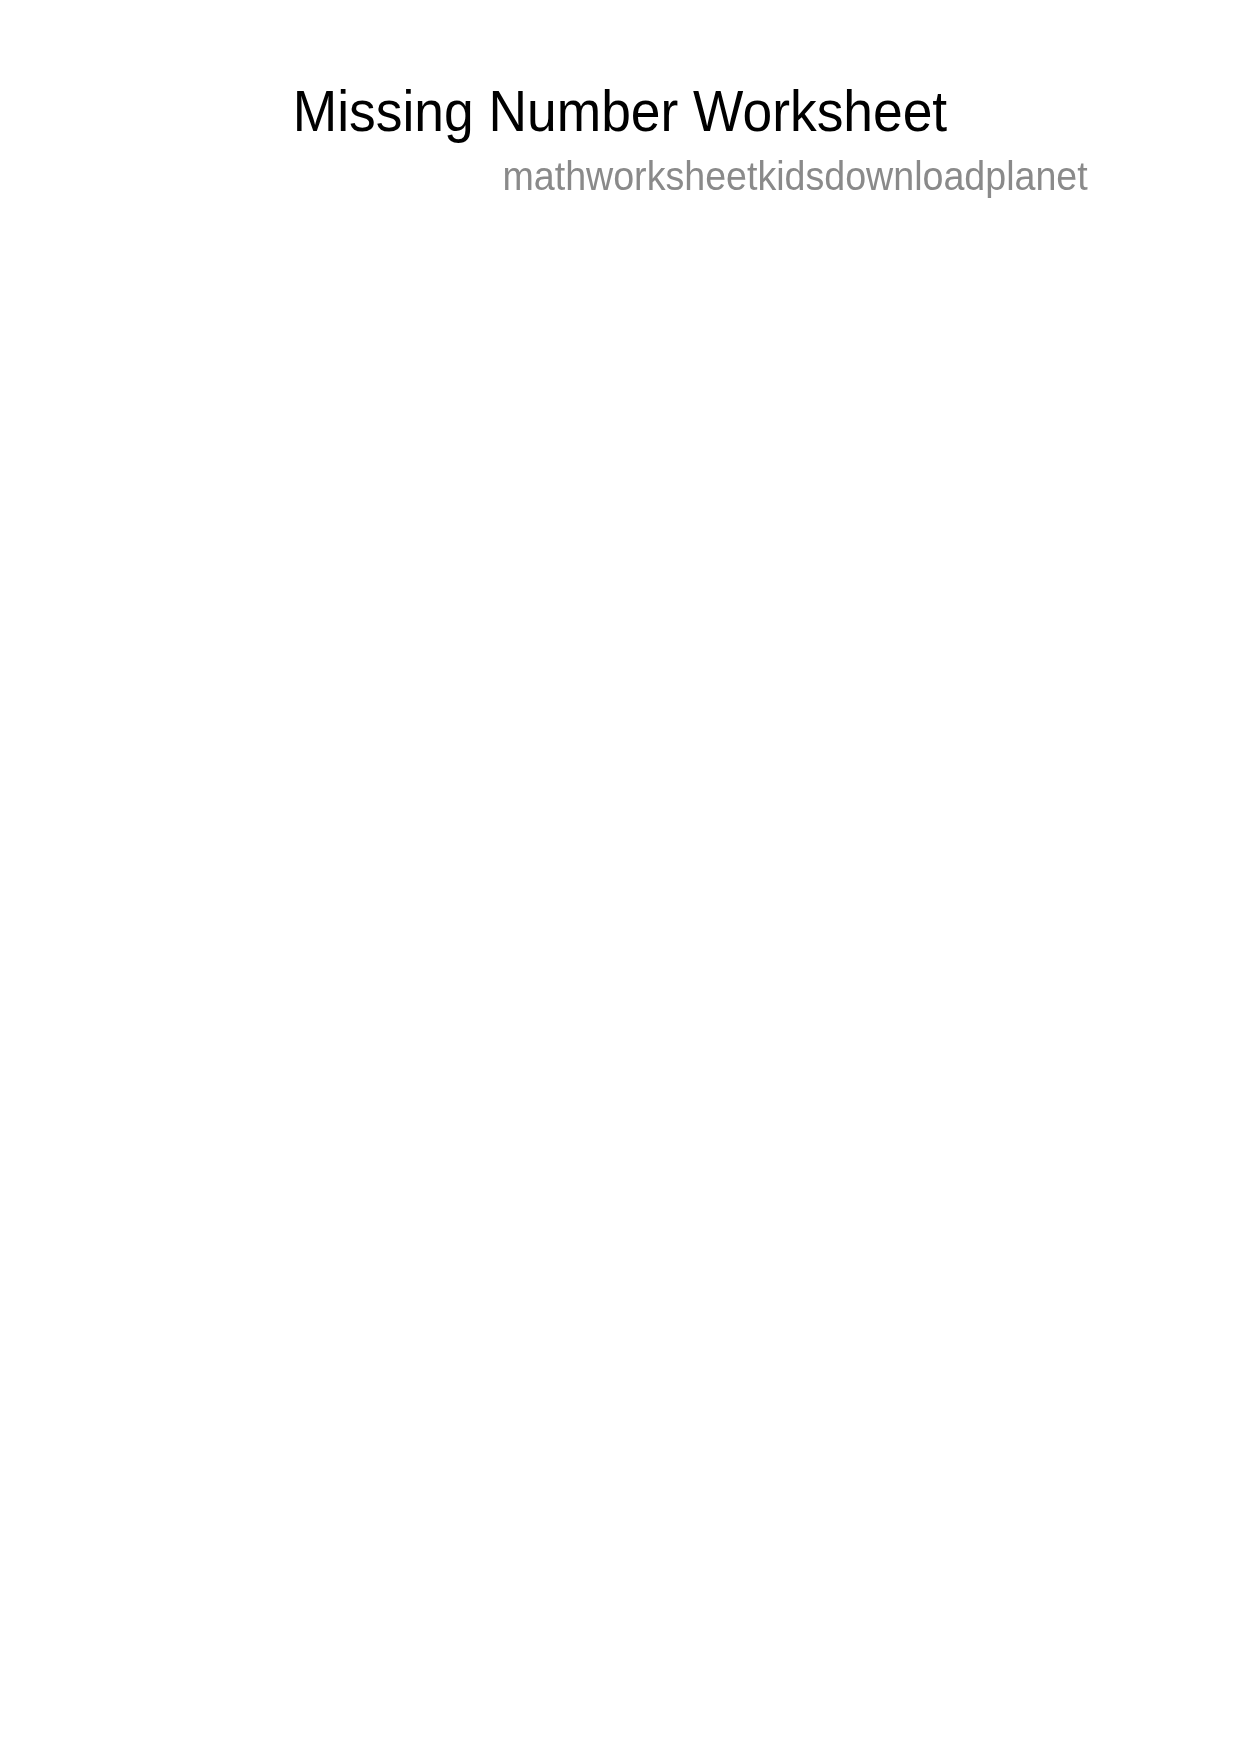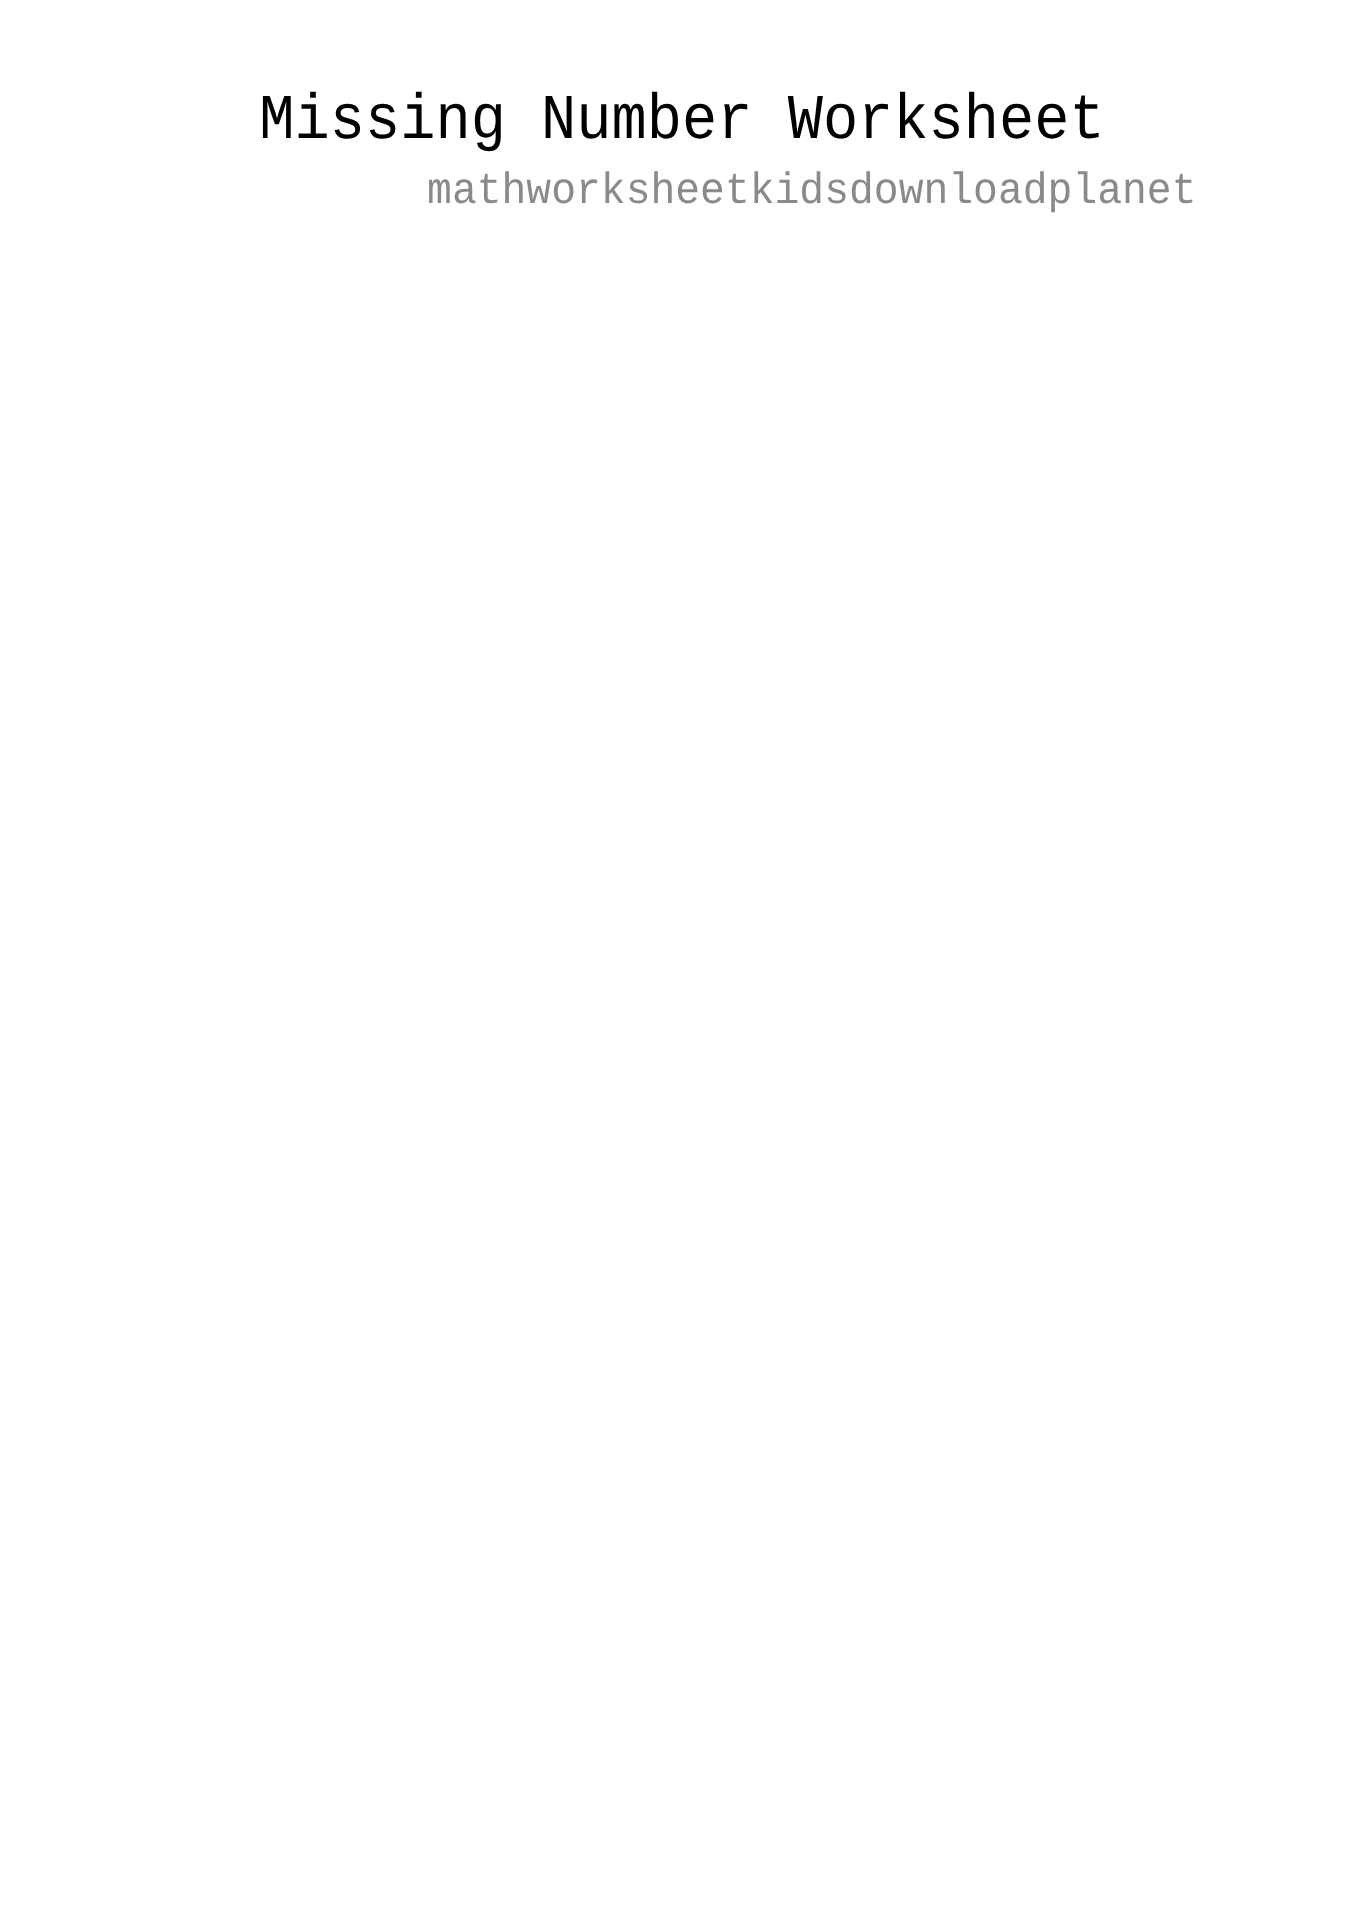--- a/index.html
+++ b/index.html
@@ -13,21 +13,20 @@
     position: relative;
     font-family: "Liberation Sans", "DejaVu Sans", sans-serif;
     color: #000000;
     overflow: hidden;
   }
 
   .page {
     position: absolute;
     inset: 0;
     background: #ffffff;
-    font-family: Liberation Mono, monospace;
   }
 
   
   .header {
     position: absolute;
     top: 78px;
     left: 0;
     width: 1240px;
   }
   .worksheet-title {

